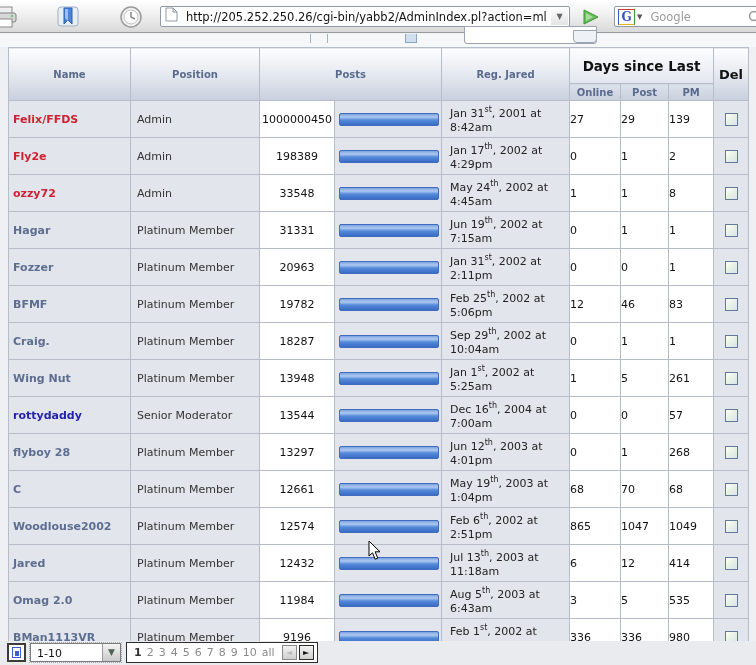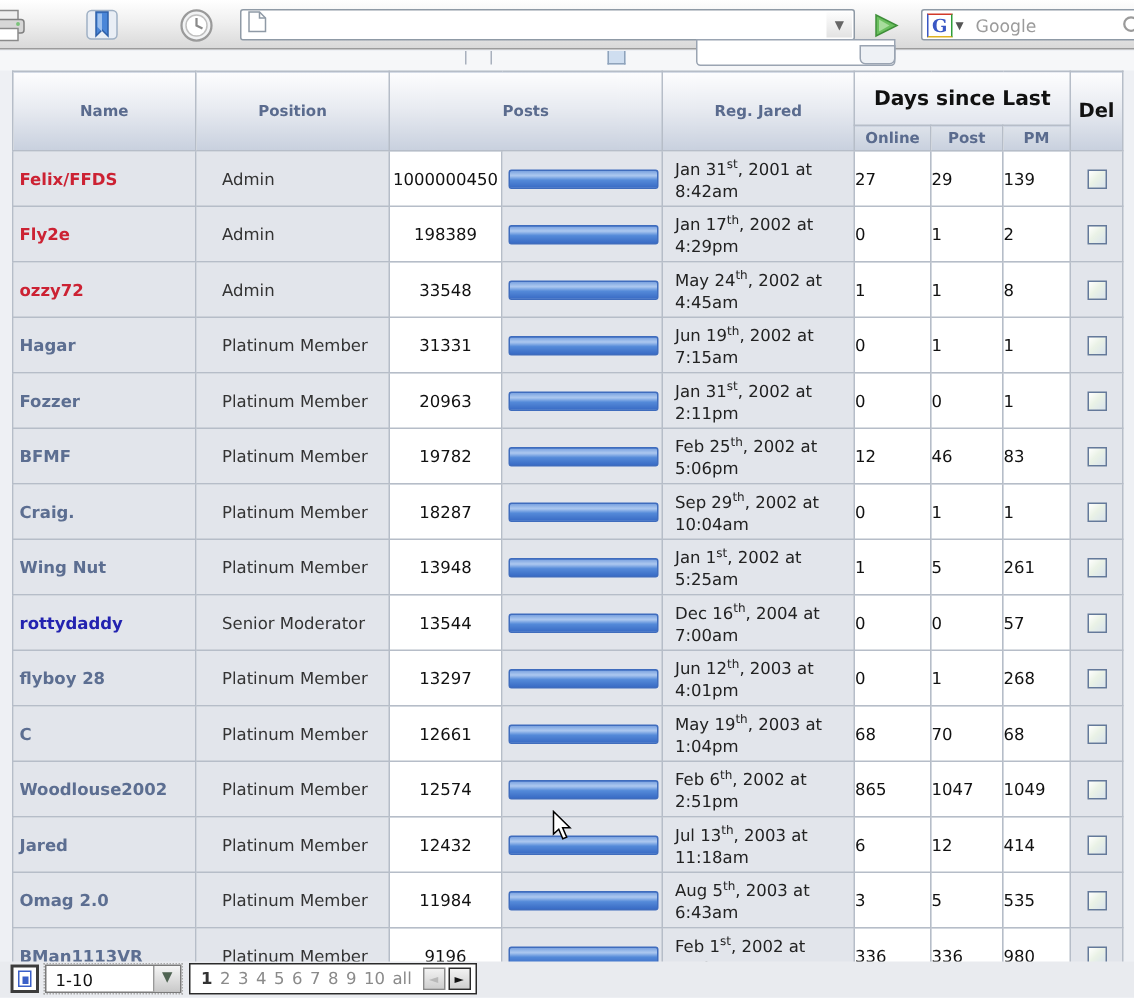--- a/index.html
+++ b/index.html
@@ -70,21 +70,21 @@
   }
   thead tr.main-h th { height:36px; }
   thead th.days-main { color:#111; font-size:13.5px; height:18px;
     background:linear-gradient(180deg,#fdfdfe,#e2e6ee); }
   thead th.sub { color:#5a6b8e; font-size:10px; height:17px;
     background:linear-gradient(180deg,#dde2ea,#c8d0de); }
   thead th.del-h { color:#111; font-size:13px; }
 
   tbody td { height:37px; font-size:11px; color:#222; }
   td.c-name  { background:#e2e5eb; padding-left:4px; font-weight:bold; }
-  td.c-pos   { background:#e2e5eb; padding-left:17px; color:#333; }
+  td.c-pos   { background:#e2e5eb; padding-left:6px; color:#333; }
   td.c-num   { background:#ffffff; text-align:center; color:#111; }
   td.c-bar   { background:#e2e5eb; }
   td.c-date  { background:#e2e5eb; padding-left:8px; line-height:14px; color:#222; }
   td.c-days  { background:#ffffff; text-align:left; color:#111; }
   td.c-del   { background:#e2e5eb; text-align:center; }
 
   .n-admin     { color:#cc2233; }
   .n-moderator { color:#2323b0; }
   .n-member    { color:#5c6e91; }
 
@@ -163,20 +163,21 @@
     </svg>
   </span>
 
   <div class="urlbar">
     <span class="pageicon">
       <svg width="13" height="15" viewBox="0 0 13 15">
         <path d="M1 1 h7 l4 4 v9 h-11 z" fill="#fff" stroke="#8f9aa6"></path>
         <path d="M8 1 v4 h4" fill="none" stroke="#8f9aa6"></path>
       </svg>
     </span>
+    <span class="url-text">http://205.252.250.26/cgi-bin/yabb2/AdminIndex.pl?action=ml</span>
     <span class="url-drop">▼</span>
   </div>
 
   <span class="go-btn">
     <svg width="20" height="18" viewBox="0 0 20 18">
       <path d="M3 2 L17 9 L3 16 z" fill="#6abf5e" stroke="#3f8f3a"></path>
       <path d="M5 5 L12 9 L5 13 z" fill="#a7dd9c"></path>
     </svg>
   </span>
 

